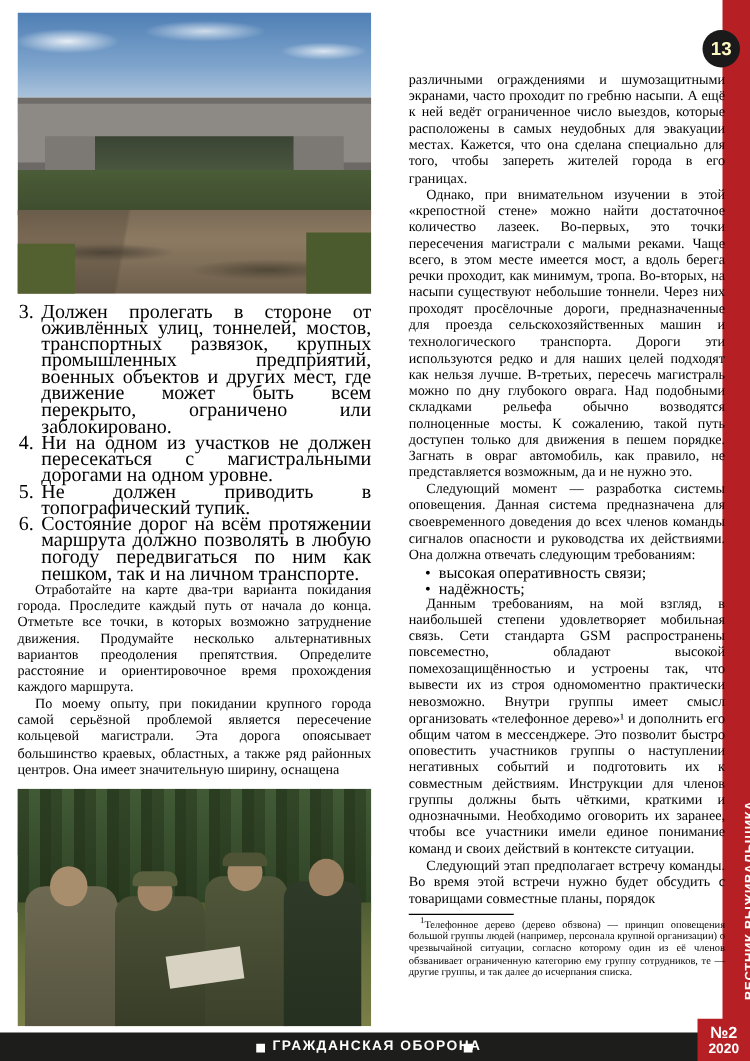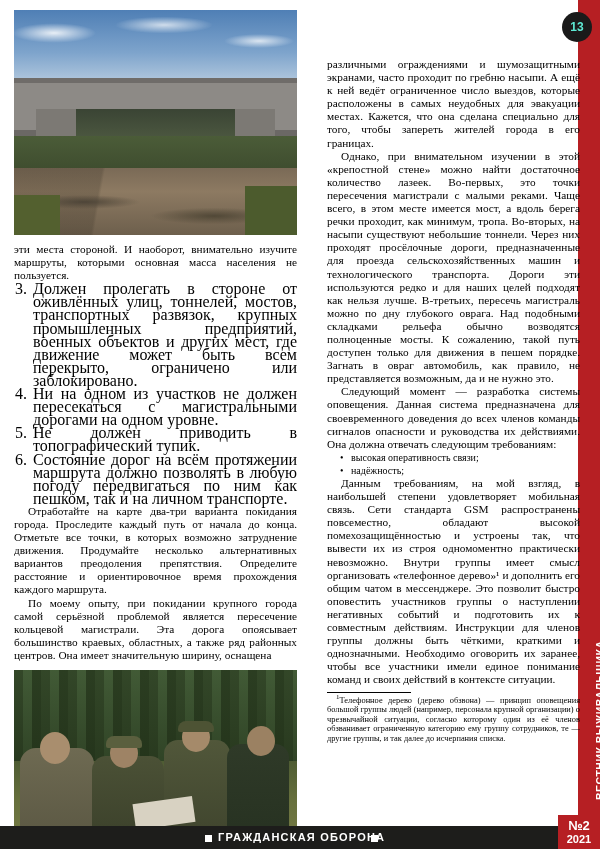--- a/index.html
+++ b/index.html
@@ -18,28 +18,28 @@
     position: absolute;
     left: 0; top: 0;
     width: 600px; height: 849px;
     background: #ffffff;
   }
 
   
   .page-badge {
     position: absolute;
     right: 8px;
-    top: 12px;
+    top: 24px;
     width: 30px;
     height: 30px;
     border-radius: 50%;
     background: #1a1a1a;
-    color: #5eead4;
+    color: #fef9c3;
     font-family: "Liberation Sans", sans-serif;
-    font-size: 12px;
+    font-size: 15px;
     font-weight: bold;
     display: flex;
     align-items: center;
     justify-content: center;
     z-index: 5;
   }
 
   
   .side-strip {
     position: absolute;
@@ -203,21 +203,21 @@
     line-height: 13.1px;
     text-align: justify;
   }
   ol.numlist li {
     margin: 0;
     padding-left: 2px;
   }
   ul.bullets {
     margin: 0;
     padding-left: 24px;
-    font-size: 10px;
+    font-size: 13px;
     line-height: 13.1px;
     list-style: none;
   }
   ul.bullets li { position: relative; }
   ul.bullets li:before {
     content: "•";
     position: absolute;
     left: -11px;
     top: 0;
   }
@@ -309,21 +309,20 @@
       <div class="ph1-under"></div>
       <div class="ph1-pillar-l"></div>
       <div class="ph1-pillar-r"></div>
       <div class="ph1-trees"></div>
       <div class="ph1-ground"></div>
       <div class="ph1-road"></div>
       <div class="ph1-grass-l"></div>
       <div class="ph1-grass-r"></div>
     </div>
 
-    <p class="body noind">эти места стороной. И наоборот, внимательно изучите маршруты, которыми основная масса населения не пользуется.</p>
 
     <ol class="numlist" start="3">
       <li>Должен пролегать в стороне от оживлённых улиц, тоннелей, мостов, транспортных развязок, крупных промышленных предприятий, военных объектов и других мест, где движение может быть всем перекрыто, ограничено или заблокировано.</li>
       <li>Ни на одном из участков не должен пересекаться с магистральными дорогами на одном уровне.</li>
       <li>Не должен приводить в топографический тупик.</li>
       <li>Состояние дорог на всём протяжении маршрута должно позволять в любую погоду передвигаться по ним как пешком, так и на личном транспорте.</li>
     </ol>
 
     <p class="body">Отработайте на карте два-три варианта покидания города. Проследите каждый путь от начала до конца. Отметьте все точки, в которых возможно затруднение движения. Продумайте несколько альтернативных вариантов преодоления препятствия. Определите расстояние и ориентировочное время прохождения каждого маршрута.</p>
     <p class="body">По моему опыту, при покидании крупного города самой серьёзной проблемой является пересечение кольцевой магистрали. Эта дорога опоясывает большинство краевых, областных, а также ряд районных центров. Она имеет значительную ширину, оснащена</p>
@@ -352,29 +351,30 @@
     <p class="body noind">различными ограждениями и шумозащитными экранами, часто проходит по гребню насыпи. А ещё к ней ведёт ограниченное число выездов, которые расположены в самых неудобных для эвакуации местах. Кажется, что она сделана специально для того, чтобы запереть жителей города в его границах.</p>
     <p class="body">Однако, при внимательном изучении в этой «крепостной стене» можно найти достаточное количество лазеек. Во-первых, это точки пересечения магистрали с малыми реками. Чаще всего, в этом месте имеется мост, а вдоль берега речки проходит, как минимум, тропа. Во-вторых, на насыпи существуют небольшие тоннели. Через них проходят просёлочные дороги, предназначенные для проезда сельскохозяйственных машин и технологического транспорта. Дороги эти используются редко и для наших целей подходят как нельзя лучше. В-третьих, пересечь магистраль можно по дну глубокого оврага. Над подобными складками рельефа обычно возводятся полноценные мосты. К сожалению, такой путь доступен только для движения в пешем порядке. Загнать в овраг автомобиль, как правило, не представляется возможным, да и не нужно это.</p>
     <p class="body">Следующий момент — разработка системы оповещения. Данная система предназначена для своевременного доведения до всех членов команды сигналов опасности и руководства их действиями. Она должна отвечать следующим требованиям:</p>
 
     <ul class="bullets">
       <li>высокая оперативность связи;</li>
       <li>надёжность;</li>
     </ul>
 
     <p class="body">Данным требованиям, на мой взгляд, в наибольшей степени удовлетворяет мобильная связь. Сети стандарта GSM распространены повсеместно, обладают высокой помехозащищённостью и устроены так, что вывести их из строя одномоментно практически невозможно. Внутри группы имеет смысл организовать «телефонное дерево»¹ и дополнить его общим чатом в мессенджере. Это позволит быстро оповестить участников группы о наступлении негативных событий и подготовить их к совместным действиям. Инструкции для членов группы должны быть чёткими, краткими и однозначными. Необходимо оговорить их заранее, чтобы все участники имели единое понимание команд и своих действий в контексте ситуации.</p>
+    <p class="body">Следующий этап предполагает встречу команды. Во время этой встречи нужно будет обсудить с товарищами совместные планы, порядок</p>
 
     <div class="footnote-rule"></div>
     <p class="footnote"><sup>1</sup><span>Телефонное дерево (дерево обзвона) — принцип оповещения большой группы людей (например, персонала крупной организации) о чрезвычайной ситуации, согласно которому один из её членов обзванивает ограниченную категорию ему группу сотрудников, те — другие группы, и так далее до исчерпания списка.</span></p>
 
   </div>
 
   <div class="bottom-bar">
     <span class="sq l"></span>
     <span class="label">ГРАЖДАНСКАЯ ОБОРОНА</span>
     <span class="sq r"></span>
   </div>
   <div class="issue-box">
     <span class="n">№2</span>
-    <span class="y">2021</span>
+    <span class="y">2020</span>
   </div>
 
 </div>
 
 </body></html>

